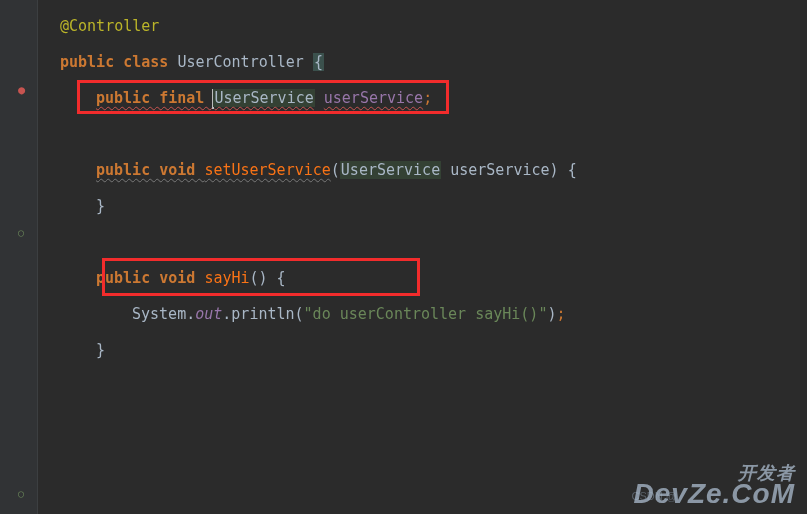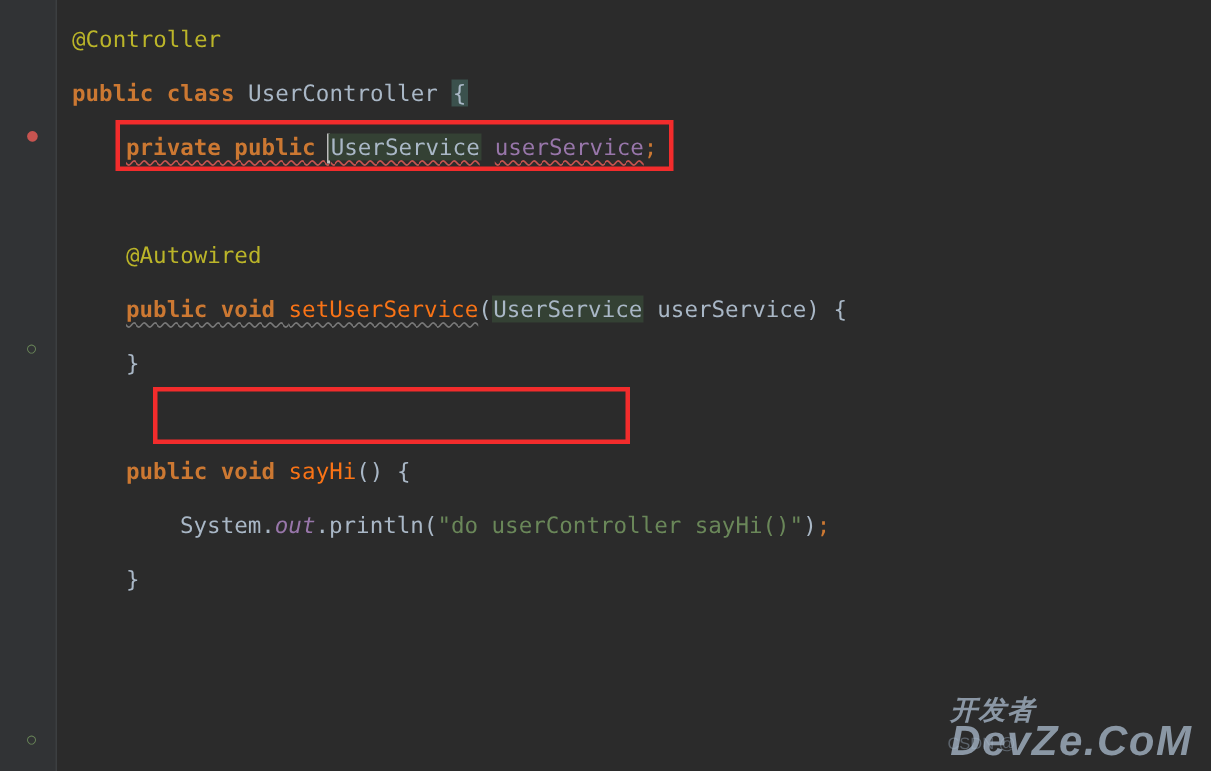--- a/index.html
+++ b/index.html
@@ -32,21 +32,21 @@
     }
     .gutter-error {
       color: #c75450;
     }
     .gutter-override {
       color: #6a8759;
       font-size: 10px;
     }
     .code-area {
       position: absolute;
-      left: 38px;
+      left: 50px;
       top: 0;
       right: 0;
       height: 100%;
       padding: 8px 4px 0 0;
     }
     .line {
       height: 36px;
       line-height: 36px;
       padding-left: 10px;
       white-space: pre;
@@ -98,20 +98,21 @@
     .watermark-text {
       position: absolute;
       right: 12px;
       bottom: 8px;
       color: #abbcce;
       font-family: Arial, sans-serif;
       font-style: italic;
       font-weight: bold;
       font-size: 28px;
       opacity: 0.75;
+      text-align: right;
       line-height: 0.9;
       letter-spacing: 1px;
     }
     .watermark-text .small {
       font-size: 18px;
       display: block;
     }
     .csdn {
       position: absolute;
       right: 130px;
@@ -130,25 +131,24 @@
   <span class="gutter-icon gutter-error" style="top:83px">●</span>
   <span class="gutter-icon gutter-override" style="top:227px">○</span>
   <span class="gutter-icon gutter-override" style="top:488px">○</span>
 </div>
 
 <div class="code-area">
   <div class="line"><span class="annotation">@Controller</span></div>
 
   <div class="line"><span class="keyword">public class </span><span class="classname">UserController </span><span class="open-brace-bg">{</span></div>
 
-  <div class="line" style="padding-left:46px"><span class="keyword wavy-red">private public </span><span class="caret"></span><span class="type highlight-bg wavy-red">UserService</span><span class="plain"> </span><span class="field wavy-red">userService</span><span class="semicolon">;</span></div>
+  <div class="line" style="padding-left:46px"><span class="keyword wavy-red">public final </span><span class="caret"></span><span class="type highlight-bg wavy-red">UserService</span><span class="plain"> </span><span class="field wavy-red">userService</span><span class="semicolon">;</span></div>
 
   <div class="line"></div>
 
-  <div class="line" style="padding-left:46px"><span class="annotation">@Autowired</span></div>
 
   <div class="line" style="padding-left:46px"><span class="keyword wavy-gray">public void </span><span class="method wavy-gray">setUserService</span><span class="paren">(</span><span class="type highlight-bg">UserService</span><span class="plain"> userService) </span><span class="plain">{</span></div>
 
 
   <div class="line" style="padding-left:46px"><span class="plain">}</span></div>
 
   <div class="line"></div>
 
   <div class="line" style="padding-left:46px"><span class="keyword">public void </span><span class="method">sayHi</span><span class="plain">() {</span></div>
 

